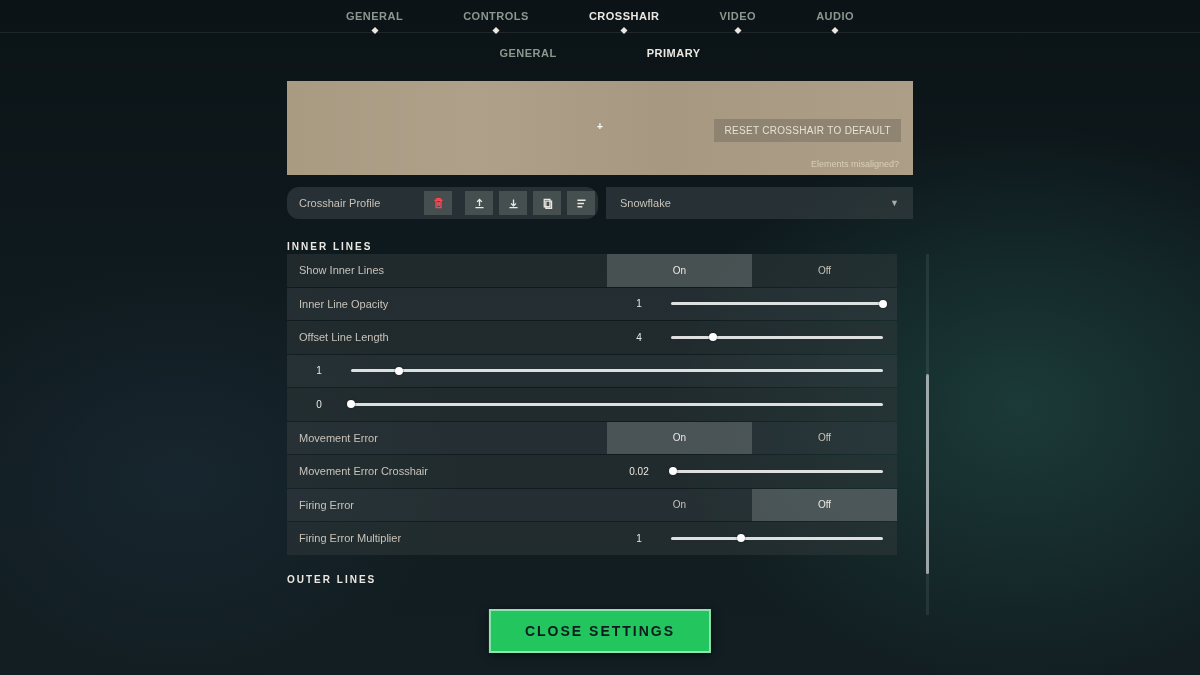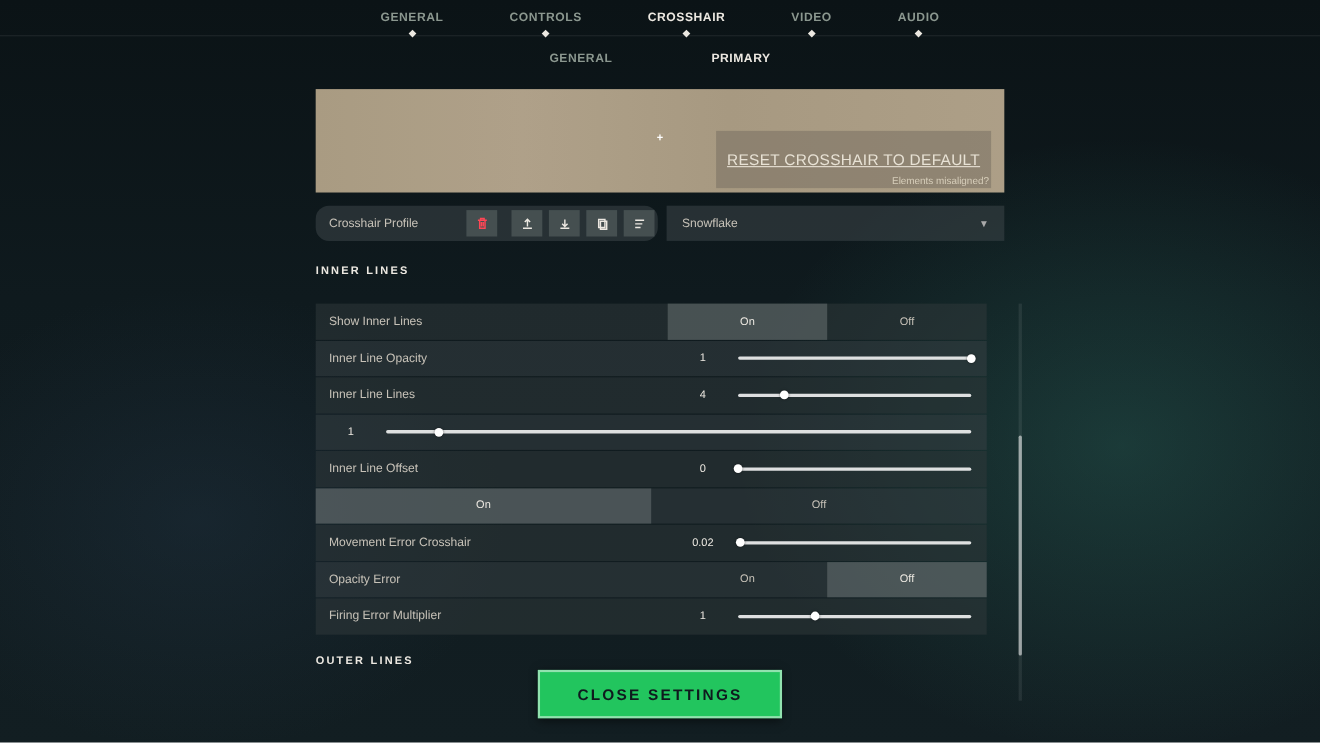--- a/index.html
+++ b/index.html
@@ -60,24 +60,23 @@
     position: relative;
   }
   .preview .crosshair-dot {
     position: absolute; left: 50%; top: 48%; transform: translate(-50%,-50%);
     color: #fff; font-size: 10px; font-weight: 700;
   }
   .reset-btn {
     position: absolute; right: 12px; top: 38px;
     background: rgba(120,112,98,0.55);
     color: #e8e2d5;
-    font-size: 14px; letter-spacing: 0.3px;
-    padding: 18px 10px;
+    font-size: 10px; letter-spacing: 0.3px;
+    padding: 6px 10px;
     cursor: pointer;
-    text-decoration: underline;
   }
   .misaligned {
     position: absolute; right: 14px; bottom: 6px;
     color: #d7ceba; font-size: 9px;
   }
 
   
   .profile-bar {
     display: flex; align-items: stretch; margin-top: 12px; height: 32px;
     gap: 8px;
@@ -110,21 +109,21 @@
   .profile-select .chev { font-size: 9px; color: #aaa; }
 
   
   .section-title {
     margin-top: 22px;
     font-size: 10px;
     letter-spacing: 2px;
     font-weight: 700;
     color: #ece8e1;
   }
-  .settings-wrap { position: relative; margin-top: 24px; }
+  .settings-wrap { position: relative; margin-top: 2px; }
   .settings-list { width: 610px; }
   .row {
     display: flex; align-items: center;
     height: 32.5px;
     background: rgba(55,64,67,0.55);
     margin-bottom: 1px;
     font-size: 11px;
     color: #c7c2b8;
   }
   .row:nth-child(odd) { background: rgba(48,56,59,0.55); }
@@ -254,62 +253,62 @@
         <div class="row">
           <div class="label">Inner Line Opacity</div>
           <div class="value-box">1</div>
           <div class="slider">
             <div class="track">
               <div class="thumb" style="left: 100%;"></div>
             </div>
           </div>
         </div>
         <div class="row">
-          <div class="label">Inner Line Lines</div>
+          <div class="label">Offset Line Length</div>
           <div class="value-box">4</div>
           <div class="slider">
             <div class="track">
               <div class="thumb" style="left: 20%;"></div>
             </div>
           </div>
         </div>
         <div class="row">
           <div class="value-box">1</div>
           <div class="slider">
             <div class="track">
               <div class="thumb" style="left: 9%;"></div>
             </div>
           </div>
         </div>
         <div class="row">
-          <div class="label">Inner Line Offset</div>
           <div class="value-box">0</div>
           <div class="slider">
             <div class="track">
               <div class="thumb" style="left: 0%;"></div>
             </div>
           </div>
         </div>
         <div class="row">
+          <div class="label">Movement Error</div>
           <div class="toggle-pair">
             <div class="toggle-opt selected">On</div>
             <div class="toggle-opt">Off</div>
           </div>
         </div>
         <div class="row">
           <div class="label">Movement Error Crosshair</div>
           <div class="value-box">0.02</div>
           <div class="slider">
             <div class="track">
               <div class="thumb" style="left: 1%;"></div>
             </div>
           </div>
         </div>
         <div class="row">
-          <div class="label">Opacity Error</div>
+          <div class="label">Firing Error</div>
           <div class="toggle-pair">
             <div class="toggle-opt">On</div>
             <div class="toggle-opt selected">Off</div>
           </div>
         </div>
         <div class="row">
           <div class="label">Firing Error Multiplier</div>
           <div class="value-box">1</div>
           <div class="slider">
             <div class="track">

